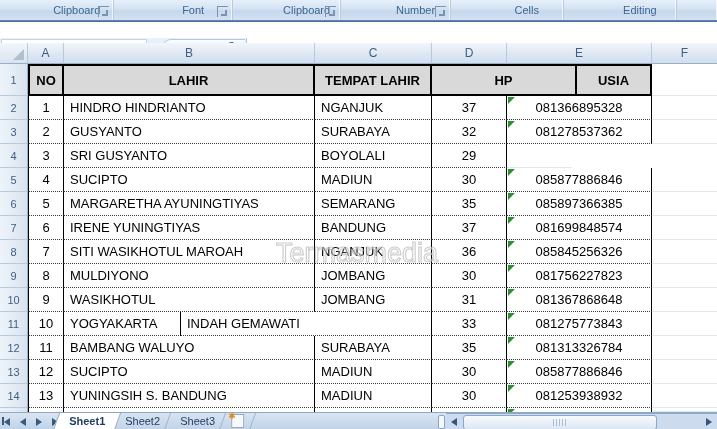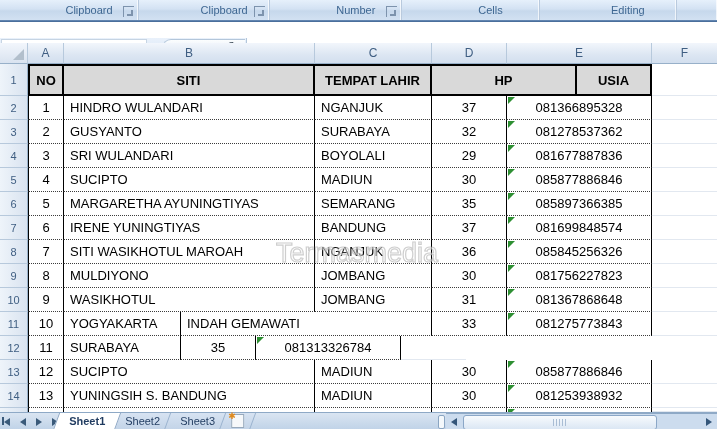--- a/index.html
+++ b/index.html
@@ -126,20 +126,26 @@
 
 <div id="app">
 
   <div class="ribbon">
     <div class="rgroup" style="width:113px">
       <span class="rlabel">Clipboard</span>
       <span class="launcher">
           <i></i>
         </span>
     </div>
+    <div class="rgroup" style="width:119px">
+      <span class="rlabel">Font</span>
+      <span class="launcher">
+          <i></i>
+        </span>
+    </div>
     <div class="rgroup" style="width:104px">
       <span class="rlabel">Clipboard</span>
       <span class="launcher">
           <i></i>
         </span>
     </div>
     <div class="rgroup" style="width:105px">
       <span class="rlabel">Number</span>
       <span class="launcher">
           <i></i>
@@ -175,53 +181,52 @@
       <div class="ch w-b">B</div>
       <div class="ch w-c">C</div>
       <div class="ch w-d">D</div>
       <div class="ch w-e">E</div>
       <div class="ch w-f" style="border-right:none">F</div>
     </div>
 
     <div class="hrow">
       <div class="gut w-gut">1</div>
       <div class="hcell first w-a">NO</div>
-      <div class="hcell w-b">SITI</div>
+      <div class="hcell w-b">LAHIR</div>
       <div class="hcell w-c">TEMPAT LAHIR</div>
       <div class="hcell w-e">HP</div>
       <div class="hcell w-d">USIA</div>
       <div class="hf w-f"></div>
     </div>
 
     <div>
         <div class="drow">
           <div class="gut w-gut">2</div>
           <div class="cell w-a c-a">1</div>
-          <div class="cell w-b left">HINDRO WULANDARI</div>
+          <div class="cell w-b left">HINDRO HINDRIANTO</div>
           <div class="cell w-c left">NGANJUK</div>
           <div class="cell w-d">37</div>
           <div class="cell w-e">081366895328<span class="tri"></span></div>
           <div class="fcell w-f"></div>
         </div>
         <div class="drow">
           <div class="gut w-gut">3</div>
           <div class="cell w-a c-a">2</div>
           <div class="cell w-b left">GUSYANTO</div>
           <div class="cell w-c left">SURABAYA</div>
           <div class="cell w-d">32</div>
           <div class="cell w-e">081278537362<span class="tri"></span></div>
           <div class="fcell w-f"></div>
         </div>
         <div class="drow">
           <div class="gut w-gut">4</div>
           <div class="cell w-a c-a">3</div>
-          <div class="cell w-b left">SRI WULANDARI</div>
+          <div class="cell w-b left">SRI GUSYANTO</div>
           <div class="cell w-c left">BOYOLALI</div>
           <div class="cell w-d">29</div>
-          <div class="cell w-e">081677887836<span class="tri"></span></div>
           <div class="fcell w-f"></div>
         </div>
         <div class="drow">
           <div class="gut w-gut">5</div>
           <div class="cell w-a c-a">4</div>
           <div class="cell w-b left">SUCIPTO</div>
           <div class="cell w-c left">MADIUN</div>
           <div class="cell w-d">30</div>
           <div class="cell w-e">085877886846<span class="tri"></span></div>
           <div class="fcell w-f"></div>
@@ -276,20 +281,21 @@
           <div class="cell w-a c-a">10</div>
           <div class="cell w-c left">YOGYAKARTA</div>
           <div class="cell w-b left">INDAH GEMAWATI</div>
           <div class="cell w-d">33</div>
           <div class="cell w-e">081275773843<span class="tri"></span></div>
           <div class="fcell w-f"></div>
         </div>
         <div class="drow">
           <div class="gut w-gut">12</div>
           <div class="cell w-a c-a">11</div>
+          <div class="cell w-b left">BAMBANG WALUYO</div>
           <div class="cell w-c left">SURABAYA</div>
           <div class="cell w-d">35</div>
           <div class="cell w-e">081313326784<span class="tri"></span></div>
           <div class="fcell w-f"></div>
         </div>
         <div class="drow">
           <div class="gut w-gut">13</div>
           <div class="cell w-a c-a">12</div>
           <div class="cell w-b left">SUCIPTO</div>
           <div class="cell w-c left">MADIUN</div>

